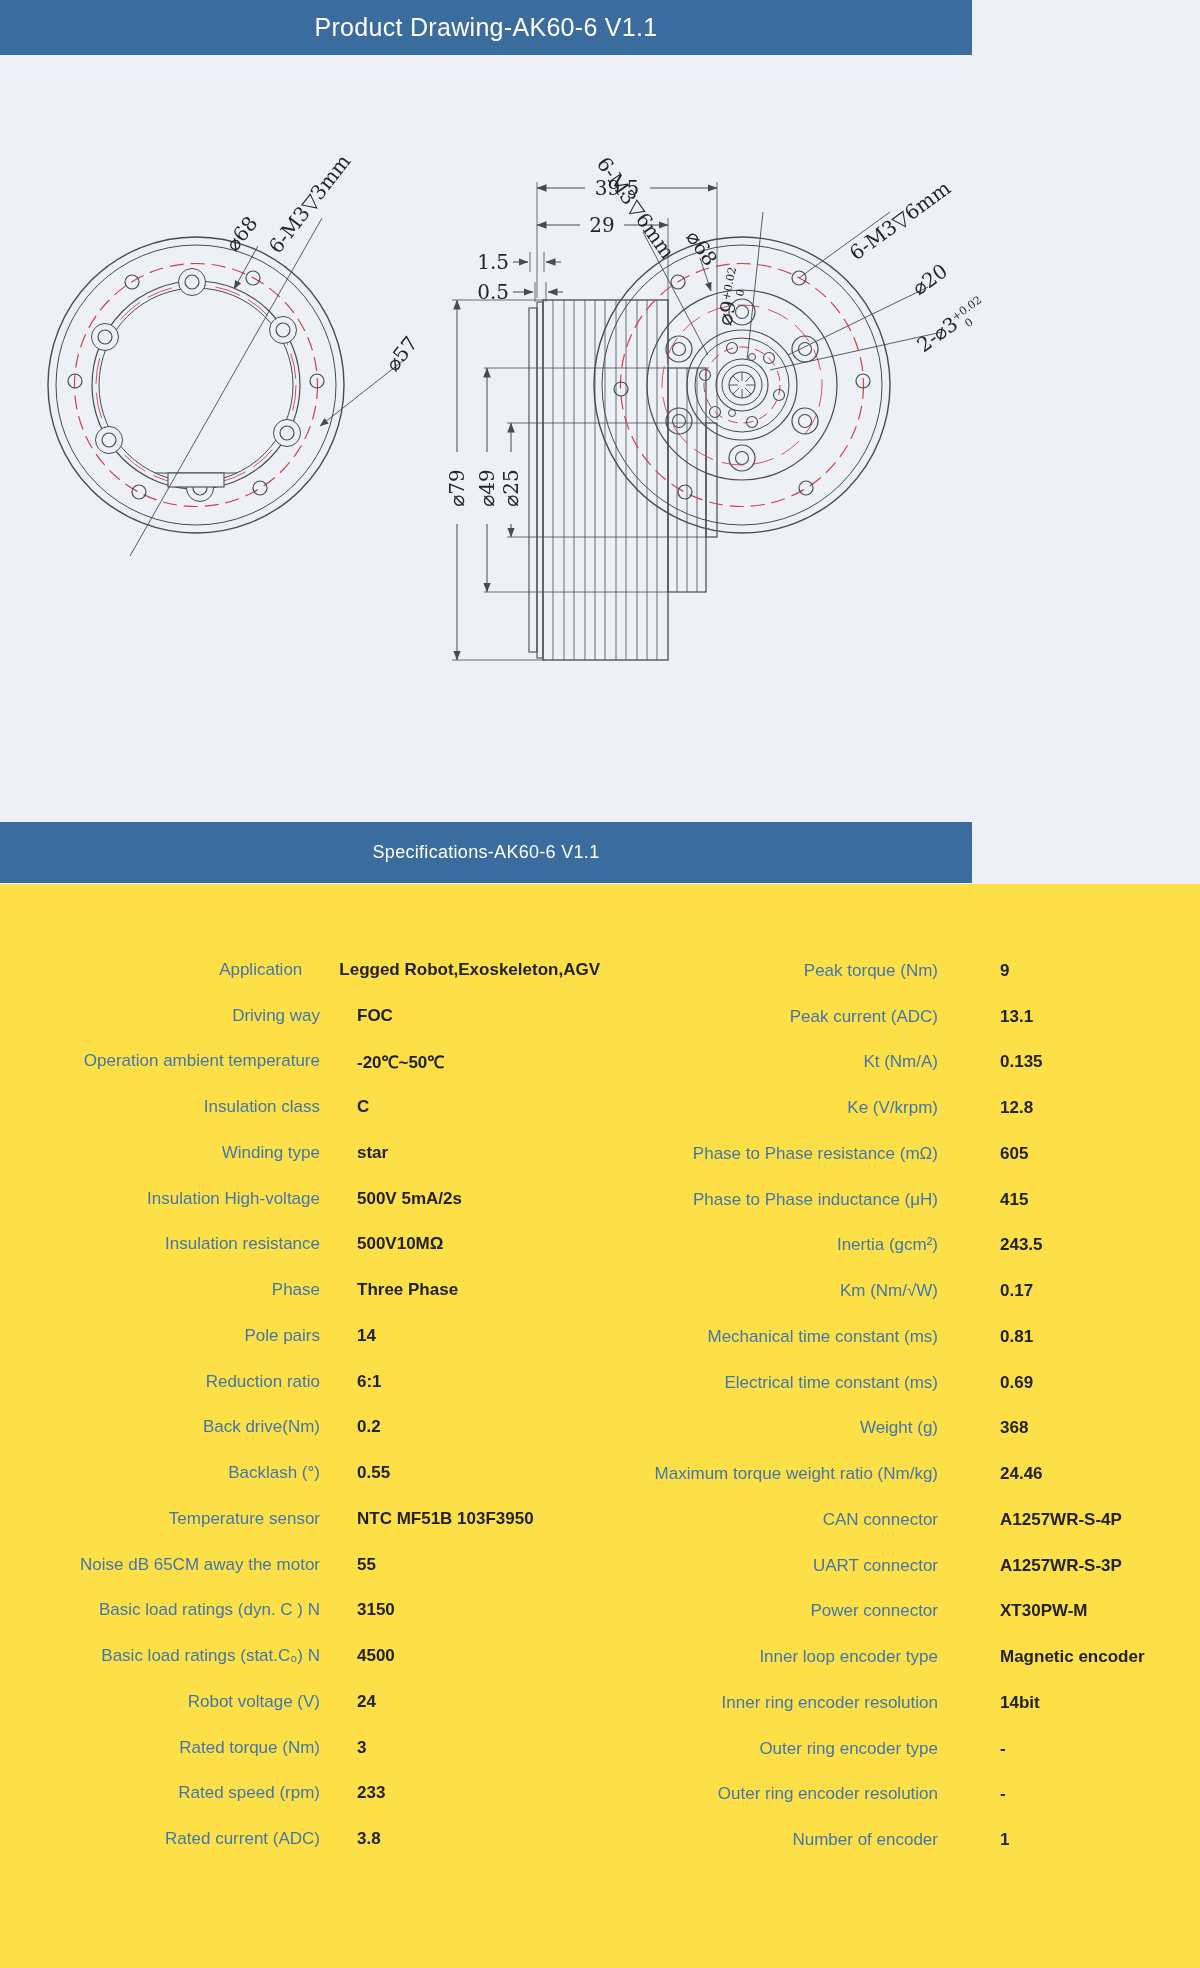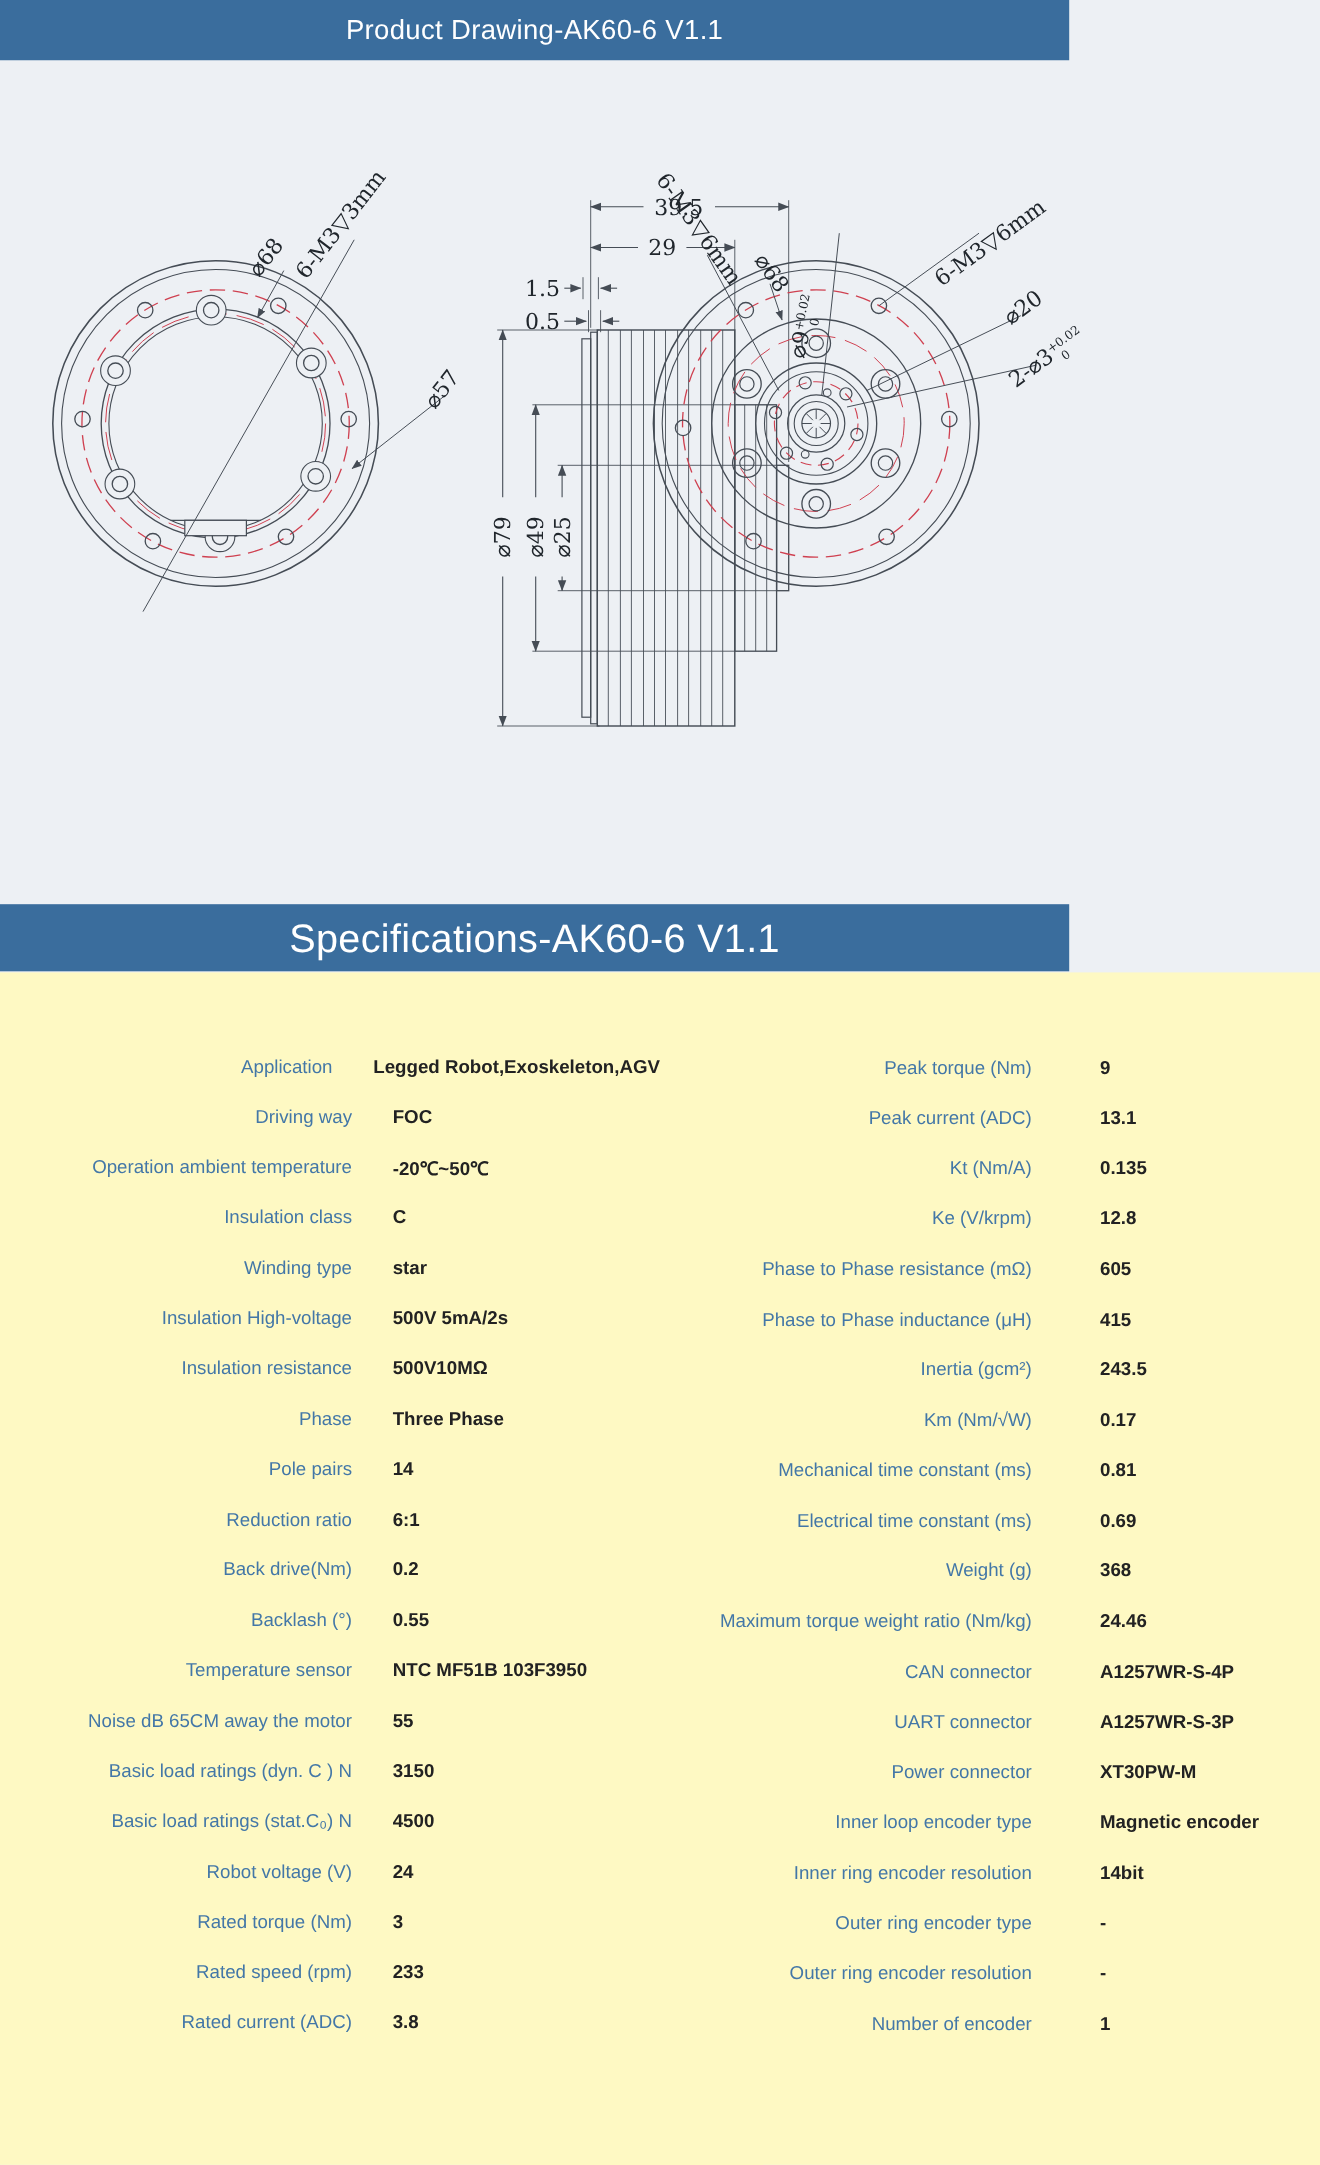--- a/index.html
+++ b/index.html
@@ -1,21 +1,21 @@
 <!DOCTYPE html>
 <html><head>
 <meta charset="utf-8">
 <style>
   html,body{margin:0;padding:0}
   body{width:1200px;height:1968px;position:relative;font-family:"Liberation Sans",sans-serif;background:#edf0f4;overflow:hidden}
   .bar{position:absolute;left:0;width:972px;background:#3a6d9d;color:#ffffff;display:flex;align-items:center;justify-content:center;letter-spacing:.3px}
   #bar1{top:0;height:55px;font-size:25px}
-  #bar2{top:822px;height:61px;font-size:36px}
+  #bar2{top:822px;height:61px;font-size:18px}
   #drawing{position:absolute;top:55px;left:0;background:#edf0f4}
-  #specs{position:absolute;top:884px;left:0;width:1200px;height:1084px;background:#fef9c3}
+  #specs{position:absolute;top:884px;left:0;width:1200px;height:1084px;background:#fde047}
   .col{position:absolute}
   #colL{top:63px;left:0;width:600px}
   #colR{top:64px;left:600px;width:600px}
   .row{height:45.75px;display:flex;align-items:center}
   .lbl{color:#4377a7;font-size:17px;text-align:right;white-space:nowrap}
   #colL .lbl{width:320px}
   #colR .lbl{width:338px}
   .val{color:#222;font-size:17px;font-weight:600;white-space:nowrap}
   #colL .val{margin-left:37px}
   #colR .val{margin-left:62px}

